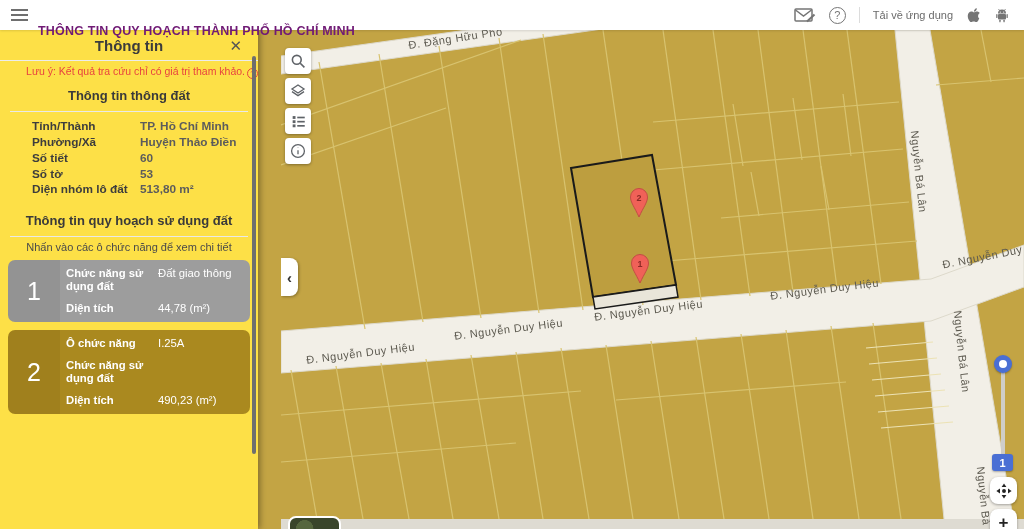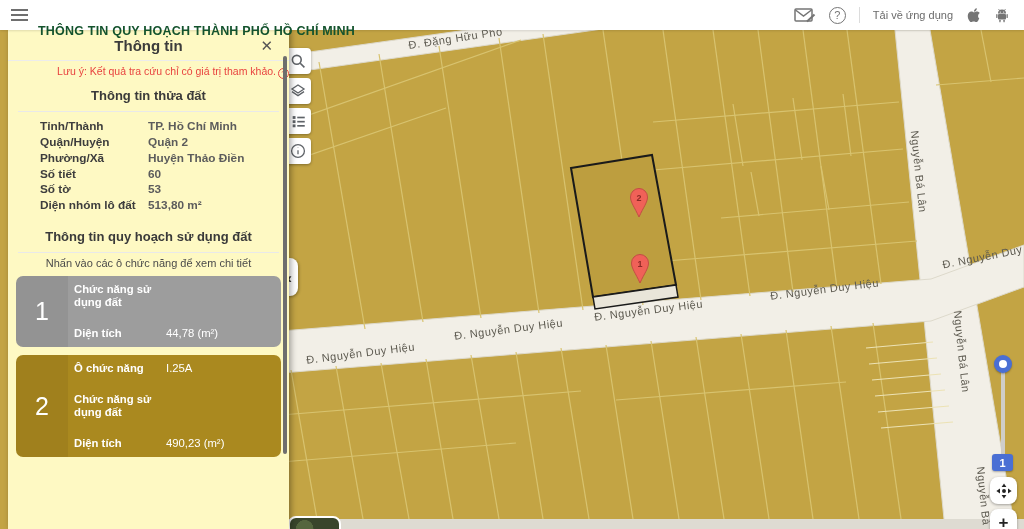--- a/index.html
+++ b/index.html
@@ -6,30 +6,30 @@
   html,body { width:1024px; height:529px; overflow:hidden; }
   body { font-family:"Liberation Sans", sans-serif; background:#fff; }
   .app { position:relative; width:1024px; height:529px; overflow:hidden; background:#c3a444; }
 
   
   .topbar { position:absolute; left:0; top:0; width:1024px; height:30px; background:#fff;
             display:flex; align-items:center; z-index:30; box-shadow:0 1px 2px rgba(0,0,0,.12); }
   .hamburger { width:38px; height:30px; display:flex; flex-direction:column; justify-content:center;
                align-items:center; gap:3px; cursor:pointer; }
   .hamburger span { display:block; width:17px; height:2px; background:#6f6f6f; }
-  .app-title { font-size:12.5px; color:#14532d; letter-spacing:.2px; font-weight:bold;margin-top:32px; }
+  .app-title { font-size:12.5px; color:#701a75; letter-spacing:.2px; font-weight:bold;margin-top:32px; }
   .topbar-right { margin-left:auto; display:flex; align-items:center; gap:13px; padding-right:14px; }
   .icon-btn { display:flex; align-items:center; justify-content:center; color:#757575; }
   .help-circle { width:17px; height:17px; border:1.4px solid #757575; border-radius:50%;
                  font-size:11px; color:#757575; display:flex; align-items:center; justify-content:center; }
   .vdiv { width:1px; height:16px; background:#dcdcdc; }
   .dl-label { font-size:11px; color:#6b6b6b; }
 
   
-  .panel { position:absolute; left:8px; top:30px; width:281px; height:499px; background:#fef9c3;
+  .panel { position:absolute; left:0; top:30px; width:258px; height:499px; background:#fde047;
            z-index:20; box-shadow:2px 0 6px rgba(0,0,0,.35); overflow:hidden; }
   .panel-scrollthumb { position:absolute; right:2px; top:26px; width:4px; height:398px;
                        background:#6e6e6e; border-radius:2px; }
   .panel-head { height:31px; display:flex; align-items:center; justify-content:center;
                 position:relative; border-bottom:1px solid #ececec; }
   .panel-title { font-size:15px; font-weight:bold; color:#3c3c3c; }
   .panel-close { position:absolute; right:16px; top:7px; font-size:15px; color:#555; cursor:pointer; }
   .notice { margin-top:4px; text-align:right; font-size:10.5px; color:#e8433f; }
   .notice .nhelp { display:inline-flex; width:11px; height:11px; border:1px solid #e8433f;
                    border-radius:50%; font-size:8px; align-items:center; justify-content:center;
@@ -43,21 +43,21 @@
   .doan { display:flex; padding:8px 14px 6px 32px; font-size:11.8px; }
   .doan-label { width:108px; font-weight:bold; color:#3d3d3d; }
   .doan-link { flex:1; color:#2d7fa3; line-height:16px; cursor:pointer; }
   .doan-arrow { color:#2d7fa3; font-weight:bold; }
   .hint { text-align:center; font-size:11px; color:#4a4a4a; margin:4px 0 7px; }
   .zone { display:flex; margin:0 8px 8px; border-radius:7px; overflow:hidden; color:#fff; cursor:pointer; }
   .zone-1 { background:#9d9d9d; }
   .zone-2 { background:#aa891f; }
   .zone-num { width:52px; display:flex; align-items:center; justify-content:center;
               font-size:25px; background:rgba(0,0,0,.06); }
-  .zone-rows { flex:1; padding:7px 0 7px 6px; display:flex; flex-direction:column; gap:17px; }
+  .zone-rows { flex:1; padding:7px 0 7px 6px; display:flex; flex-direction:column; gap:8px; }
   .zone-row { display:flex; font-size:11.3px; line-height:13.5px; }
   .zone-label { width:92px; font-weight:bold; }
   .zone-value { flex:1; }
 
   
   .map { position:absolute; left:281px; top:30px; width:743px; height:499px; overflow:hidden; }
   .map svg.canvas { position:absolute; left:0; top:0; }
   .map-tools { position:absolute; left:4px; top:18px; display:flex; flex-direction:column; gap:4px; z-index:5; }
   .tool-btn { width:26px; height:26px; background:#fff; border-radius:4px;
               box-shadow:0 1px 3px rgba(0,0,0,.35); display:flex; align-items:center;
@@ -133,31 +133,27 @@
   </div>
 
   <div class="panel">
     <div class="panel-head">
       <div class="panel-title">Thông tin</div>
       <div class="panel-close">✕</div>
     </div>
     <div class="notice">
       <span>Lưu ý: Kết quả tra cứu chỉ có giá trị tham khảo.</span><span class="nhelp">?</span>
     </div>
-    <div class="sec-title">Thông tin thửa đất</div>
+    <div class="sec-title">Thông tin thông đất</div>
     <div class="sec-div"></div>
 
     <div class="fields">
       <div class="field">
         <div class="field-label">Tỉnh/Thành</div>
         <div class="field-value">TP. Hồ Chí Minh</div>
-      </div>
-      <div class="field">
-        <div class="field-label">Quận/Huyện</div>
-        <div class="field-value">Quận 2</div>
       </div>
       <div class="field">
         <div class="field-label">Phường/Xã</div>
         <div class="field-value">Huyện Thảo Điền</div>
       </div>
       <div class="field">
         <div class="field-label">Số tiết</div>
         <div class="field-value">60</div>
       </div>
       <div class="field">
@@ -172,20 +168,21 @@
 
     <div class="sec-title">Thông tin quy hoạch sử dụng đất</div>
     <div class="sec-div"></div>
     <div class="hint">Nhấn vào các ô chức năng để xem chi tiết</div>
 
     <div class="zone zone-1">
       <div class="zone-num">1</div>
       <div class="zone-rows">
         <div class="zone-row">
           <div class="zone-label">Chức năng sử dụng đất</div>
+          <div class="zone-value">Đất giao thông</div>
         </div>
         <div class="zone-row">
           <div class="zone-label">Diện tích</div>
           <div class="zone-value">44,78 (m²)</div>
         </div>
       </div>
     </div>
 
     <div class="zone zone-2">
       <div class="zone-num">2</div>

